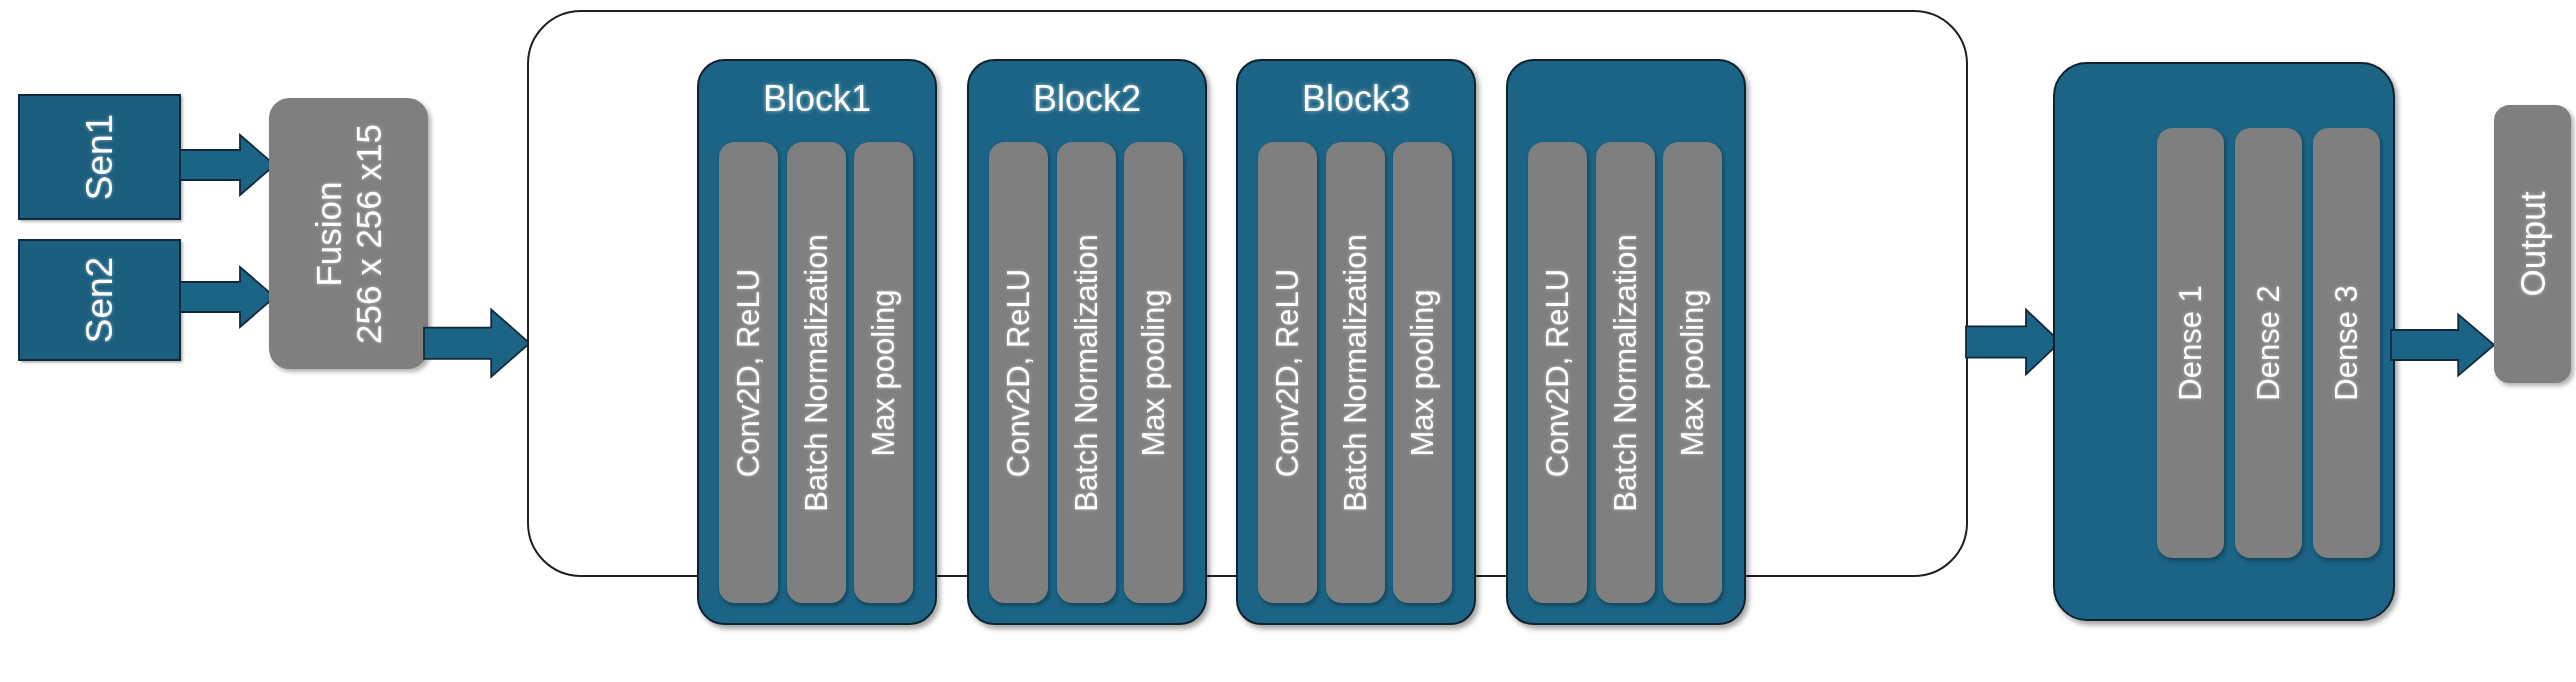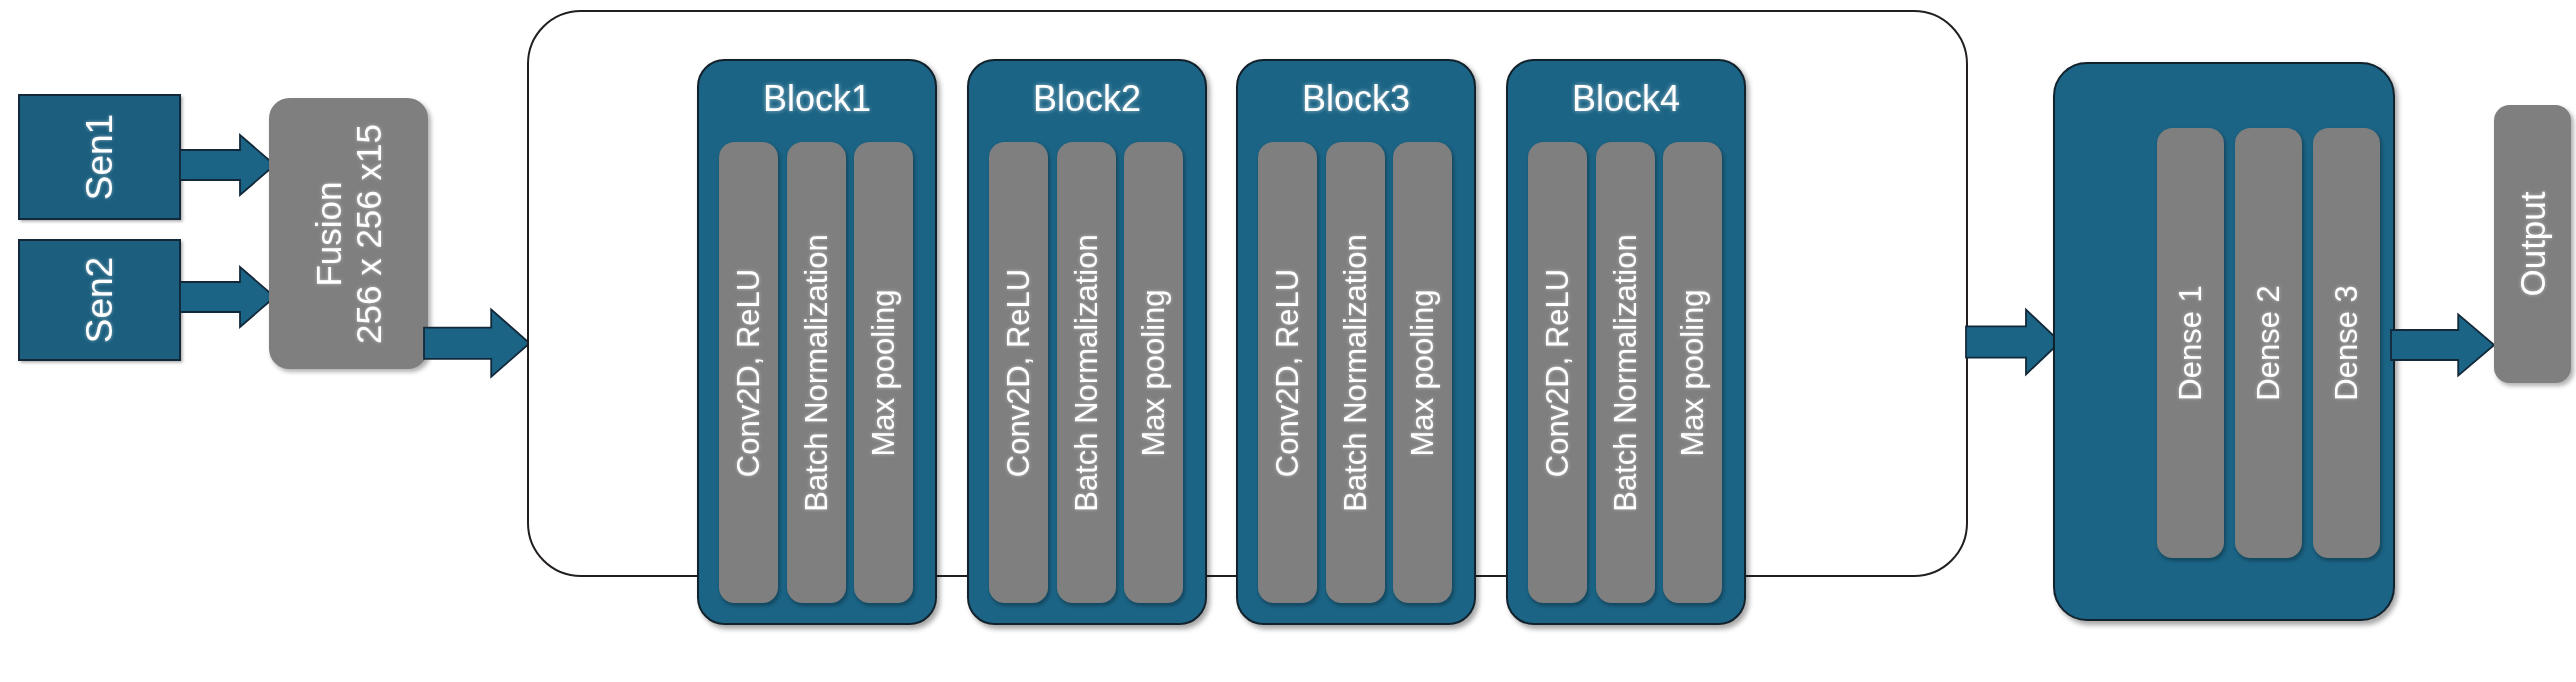--- a/index.html
+++ b/index.html
@@ -194,35 +194,34 @@
         <span class="vtext">Conv2D, ReLU</span>
       </div>
       <div class="pill" style="left:88px;top:81px;width:59px;height:461px;">
         <span class="vtext">Batch Normalization</span>
       </div>
       <div class="pill" style="left:155px;top:81px;width:59px;height:461px;">
         <span class="vtext">Max pooling</span>
       </div>
     </div>
 
-    <div class="abs teal-block" style="left:707px;top:47px;width:240px;height:566px;">
+    <div class="abs teal-block" style="left:707px;top:47px;width:240px;height:566px;border-radius:25px;">
       <div class="block-title">Block3</div>
       <div class="pill" style="left:20.4px;top:81px;width:59px;height:461px;">
         <span class="vtext">Conv2D, ReLU</span>
       </div>
       <div class="pill" style="left:88px;top:81px;width:59px;height:461px;">
         <span class="vtext">Batch Normalization</span>
       </div>
       <div class="pill" style="left:155px;top:81px;width:59px;height:461px;">
         <span class="vtext">Max pooling</span>
       </div>
     </div>
 
     <div class="abs teal-block" style="left:977px;top:47px;width:240px;height:566px;">
-      <div class="block-title">Block4</div>
       <div class="pill" style="left:20.4px;top:81px;width:59px;height:461px;">
         <span class="vtext">Conv2D, ReLU</span>
       </div>
       <div class="pill" style="left:88px;top:81px;width:59px;height:461px;">
         <span class="vtext">Batch Normalization</span>
       </div>
       <div class="pill" style="left:155px;top:81px;width:59px;height:461px;">
         <span class="vtext">Max pooling</span>
       </div>
     </div>

